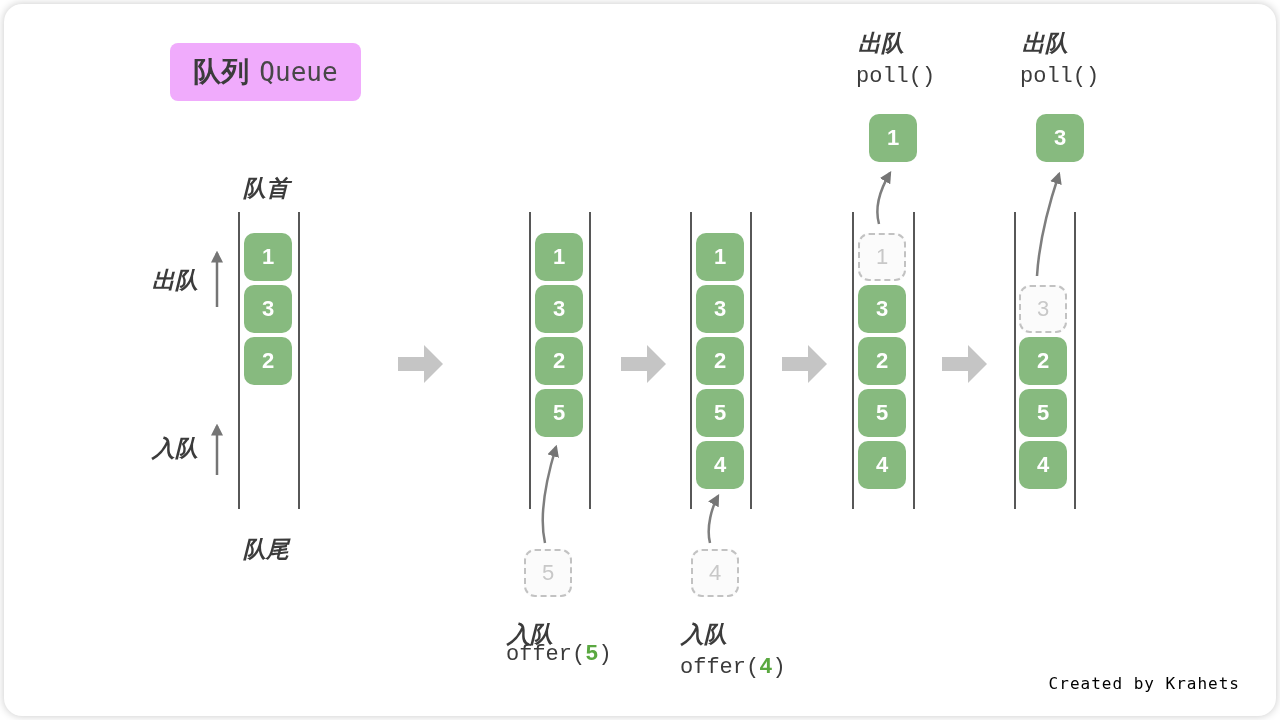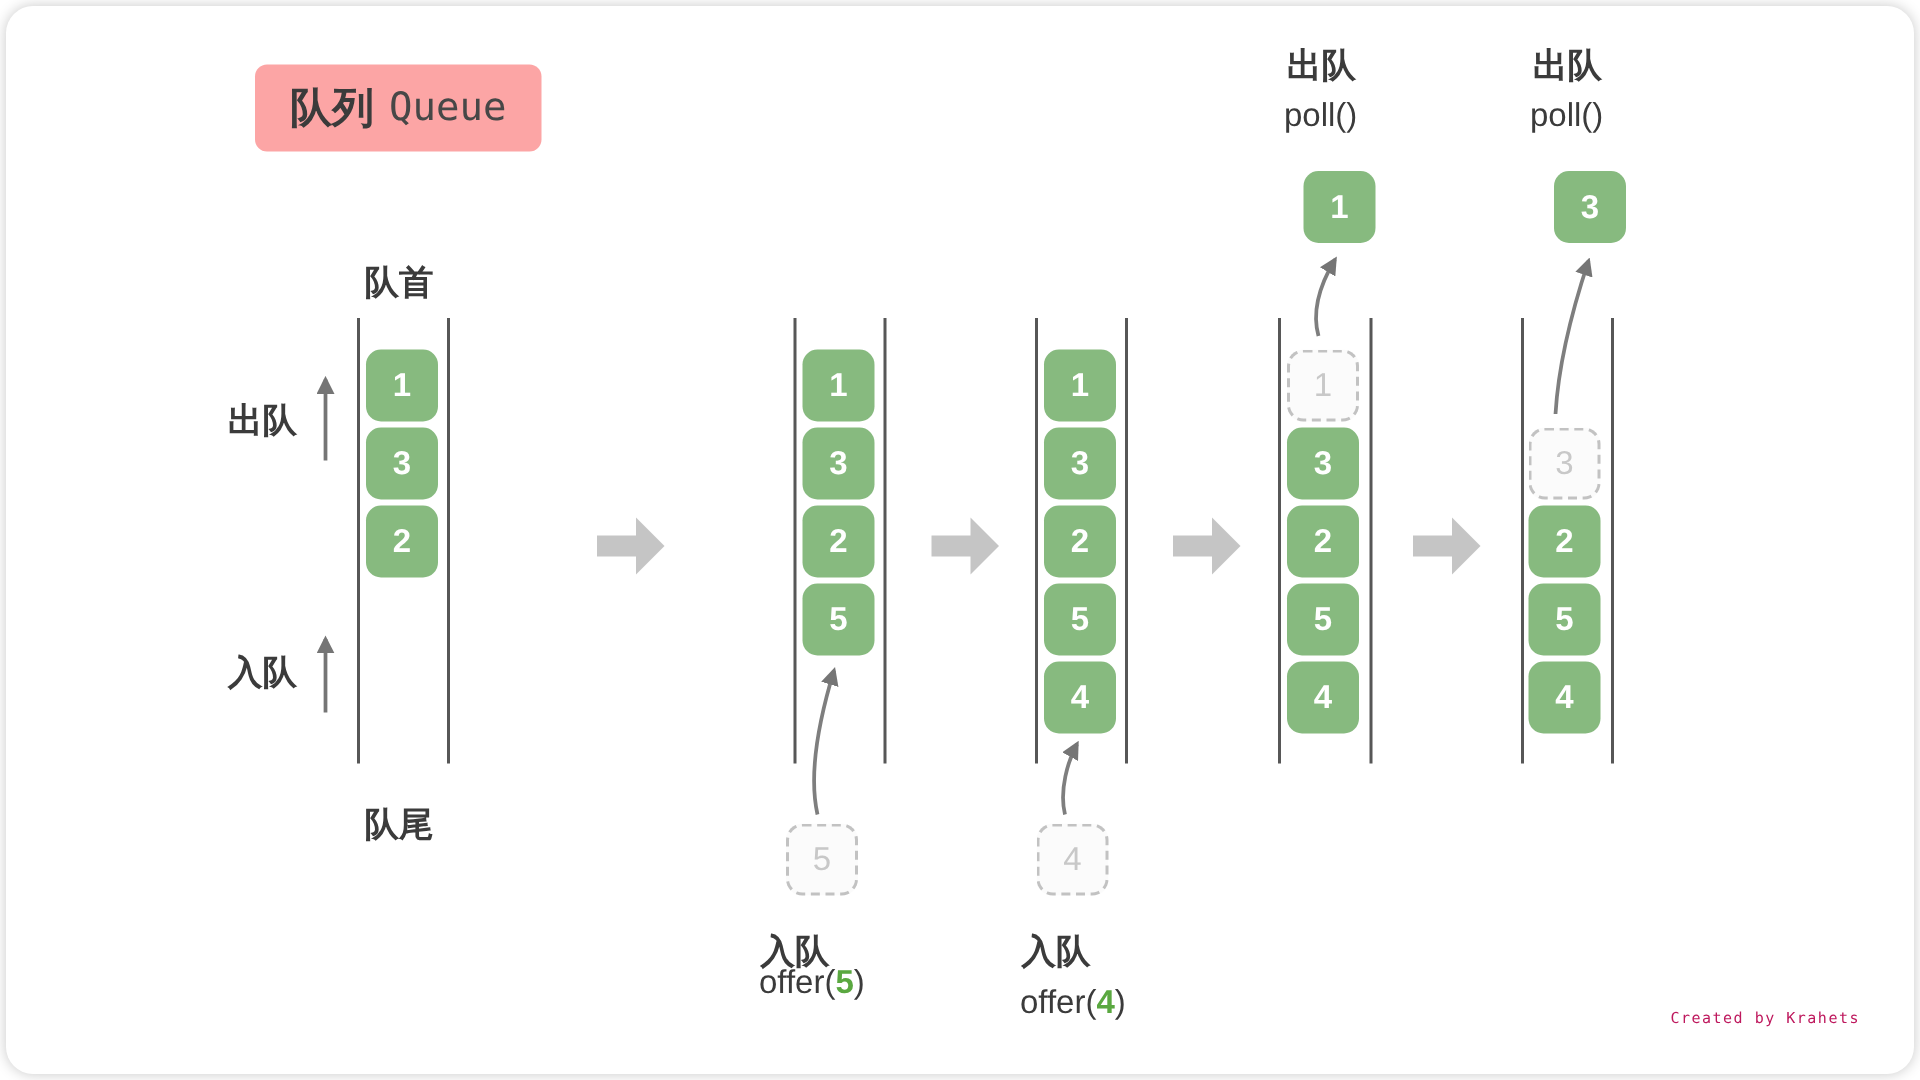--- a/index.html
+++ b/index.html
@@ -1,38 +1,38 @@
 <!DOCTYPE html>
 <html><head>
 <meta charset="utf-8">
 <style>
   html,body{margin:0;padding:0;width:1280px;height:720px;background:#fff;overflow:hidden;
     font-family:"Liberation Sans","DejaVu Sans",sans-serif;}
   #canvas{position:absolute;left:0;top:0;width:1280px;height:720px;}
   .card{position:absolute;left:4px;top:4px;right:4px;bottom:4px;background:#fff;
     border-radius:18px;box-shadow:0 0 9px rgba(0,0,0,.22);}
   
-  .title-box{position:absolute;left:170px;top:43px;width:191px;height:58px;background:#fca5a5;
+  .title-box{position:absolute;left:170px;top:43px;width:191px;height:58px;background:#f0abfc;
     border-radius:8px;display:flex;align-items:center;justify-content:center;gap:10px;}
   .title-zh{font-size:28px;font-weight:bold;color:#3b3b3b;}
   .title-en{font-family:"DejaVu Sans Mono","Liberation Mono",monospace;font-size:26px;color:#474747;text-align:right;}
   
-  .zh-label{position:absolute;font-size:23px;font-weight:bold;color:#3b3b3b;white-space:nowrap;}
-  .code{position:absolute;font-family:Liberation Sans, sans-serif;
+  .zh-label{position:absolute;font-size:23px;font-weight:bold;color:#3b3b3b;white-space:nowrap;font-style:italic;}
+  .code{position:absolute;font-family:Liberation Mono, monospace;
     font-size:22px;color:#3b3b3b;white-space:nowrap;}
   .code .arg{color:#5aa840;font-weight:bold;}
   
   .wall{position:absolute;width:1.5px;height:297px;top:212px;background:#575757;}
   
   .qbox{position:absolute;width:48px;height:48px;border-radius:10px;background:#87ba7f;
     color:#fff;font-size:22px;font-weight:bold;line-height:48px;text-align:center;}
   .ghost{position:absolute;width:44px;height:44px;border-radius:11px;background:#fbfbfb;
     border:2px dashed #c2c2c2;color:#c8c8c8;font-size:22px;line-height:44px;text-align:center;}
   .watermark{position:absolute;right:40px;top:674px;
-    font-family:"DejaVu Sans Mono","Liberation Mono",monospace;font-size:10px;color:#be185d;letter-spacing:1px;}
+    font-family:"DejaVu Sans Mono","Liberation Mono",monospace;font-size:16px;color:#000000;letter-spacing:1px;}
   svg{position:absolute;left:0;top:0;pointer-events:none;}
 </style>
 </head>
 <body>
 
 <div id="canvas">
   <div class="card"></div>
 
   <div class="title-box">
     <span class="title-zh">队列</span>

